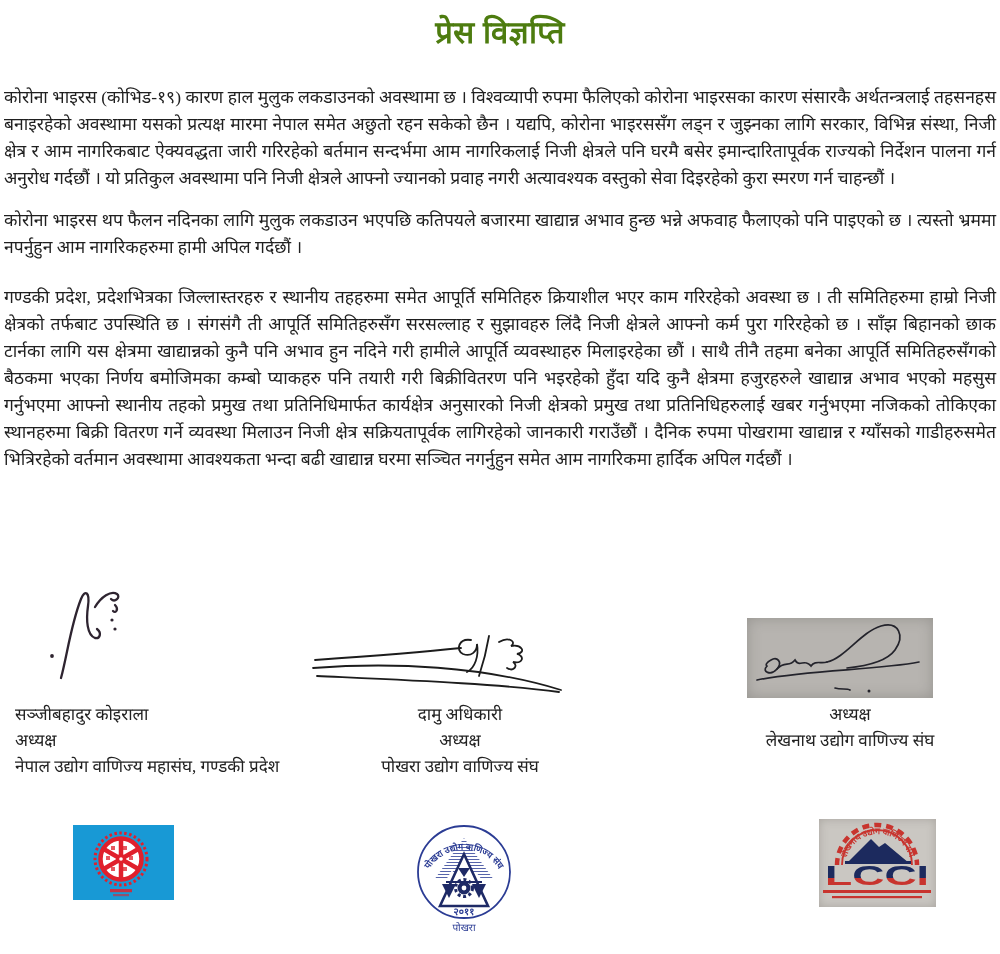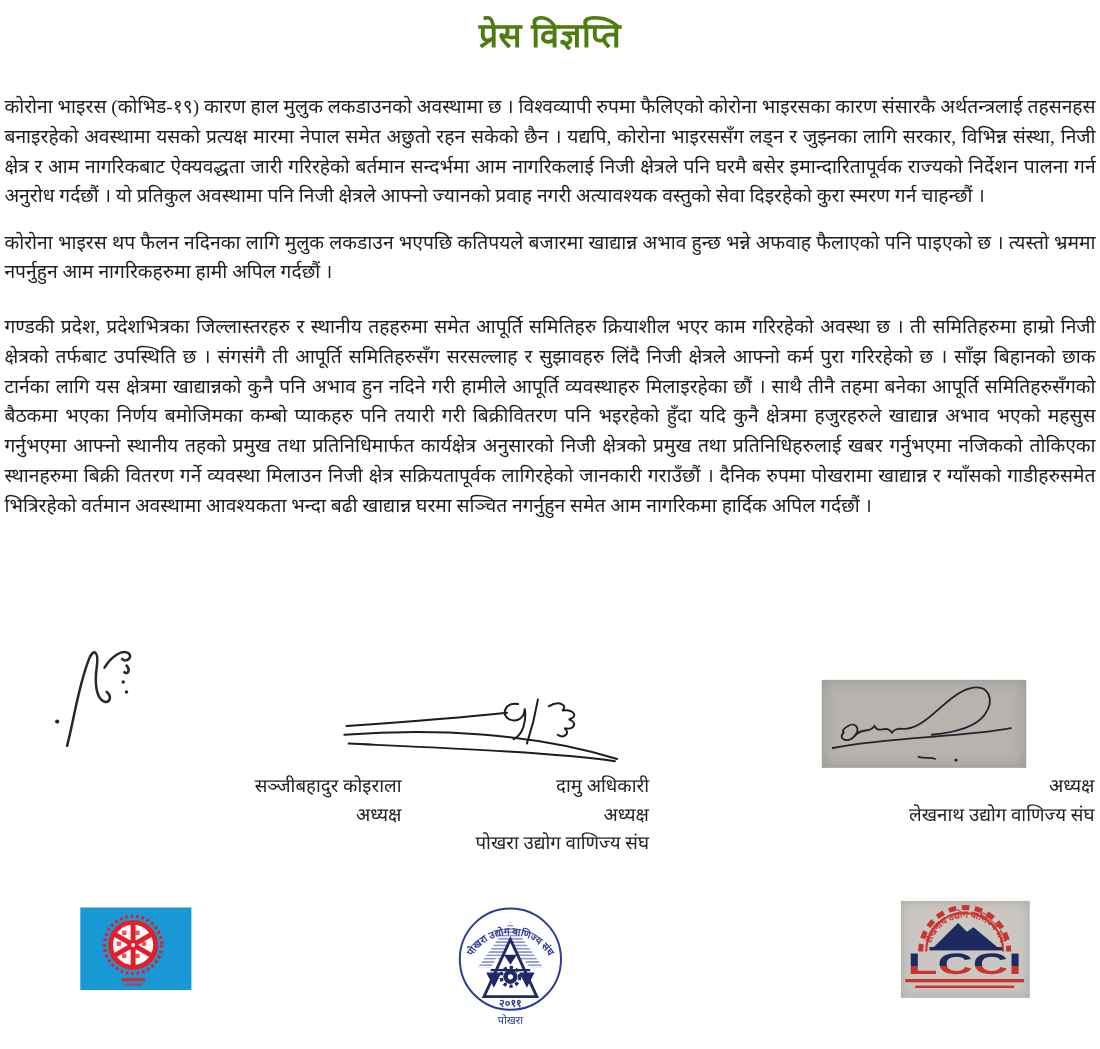--- a/index.html
+++ b/index.html
@@ -38,21 +38,21 @@
   .sig2 { left:303px; top:626px; }
   .sig3 {
     left:747px; top:618px; width:186px; height:80px;
     background:#b7b4b0;
     box-shadow:inset 0 0 14px rgba(90,88,84,.35);
   }
   .sig3 svg { position:absolute; left:0; top:0; }
 
   
   .sigblock { position:absolute; top:702px; font-size:17px; line-height:26px; color:#222; }
-  .sigblock div { white-space:nowrap;text-align:right; }
+  .sigblock div { white-space:nowrap; }
   .b1 { left:15px;  width:350px; text-align:left; }
   .b2 { left:330px; width:260px; text-align:center; }
   .b3 { left:705px; width:290px; text-align:center; }
 
   
   .logo-fncci {
     left:73px; top:825px; width:101px; height:75px;
     background:#1899d5;
   }
   .logo-pokhara { left:412px; top:816px; width:104px; height:120px; }
@@ -112,20 +112,21 @@
         <path d="M10,62 C60,52 132,52 172,44"></path>
         <path d="M88,70 C94,72 100,70 103,72"></path>
       </g>
       <circle cx="122" cy="73" r="1.5" fill="#23232b"></circle>
     </svg>
   </div>
 
   <div class="sigblock b1">
     <div>सञ्जीबहादुर कोइराला</div>
     <div>अध्यक्ष</div>
+    <div>नेपाल उद्योग वाणिज्य महासंघ, गण्डकी प्रदेश</div>
   </div>
   <div class="sigblock b2">
     <div>दामु अधिकारी</div>
     <div>अध्यक्ष</div>
     <div>पोखरा उद्योग वाणिज्य संघ</div>
   </div>
   <div class="sigblock b3">
     <div>अध्यक्ष</div>
     <div>लेखनाथ उद्योग वाणिज्य संघ</div>
   </div>

